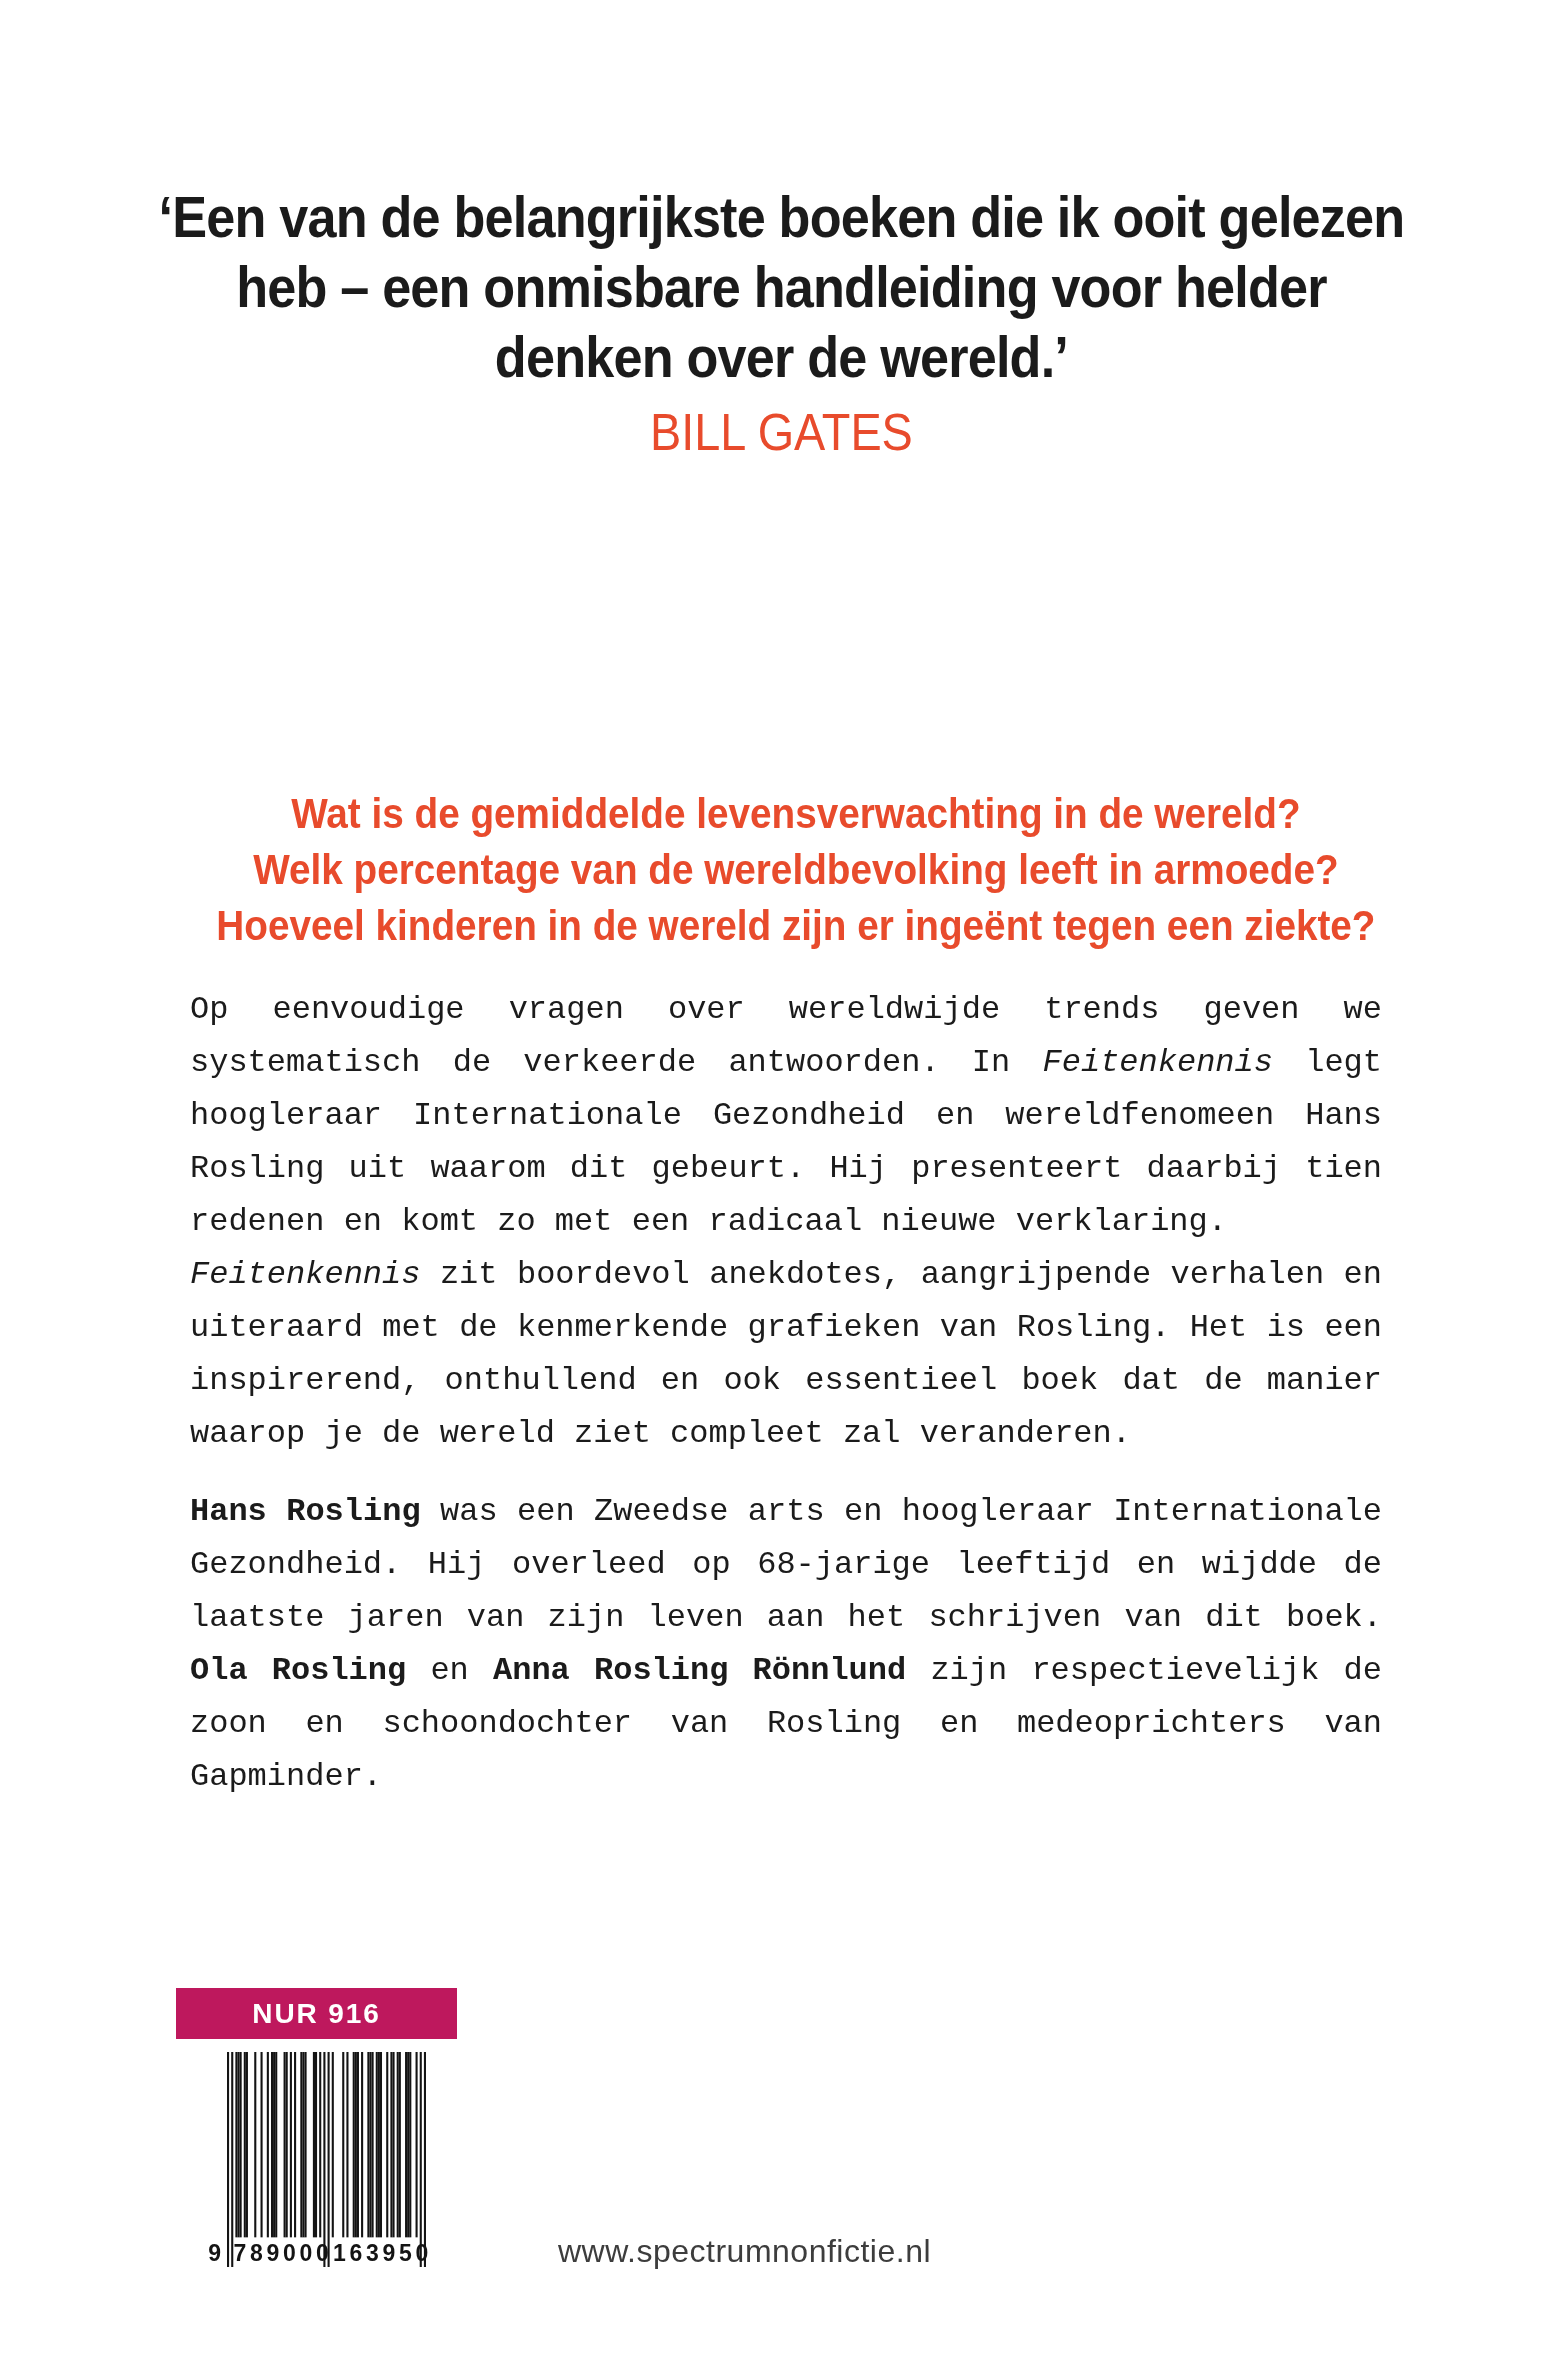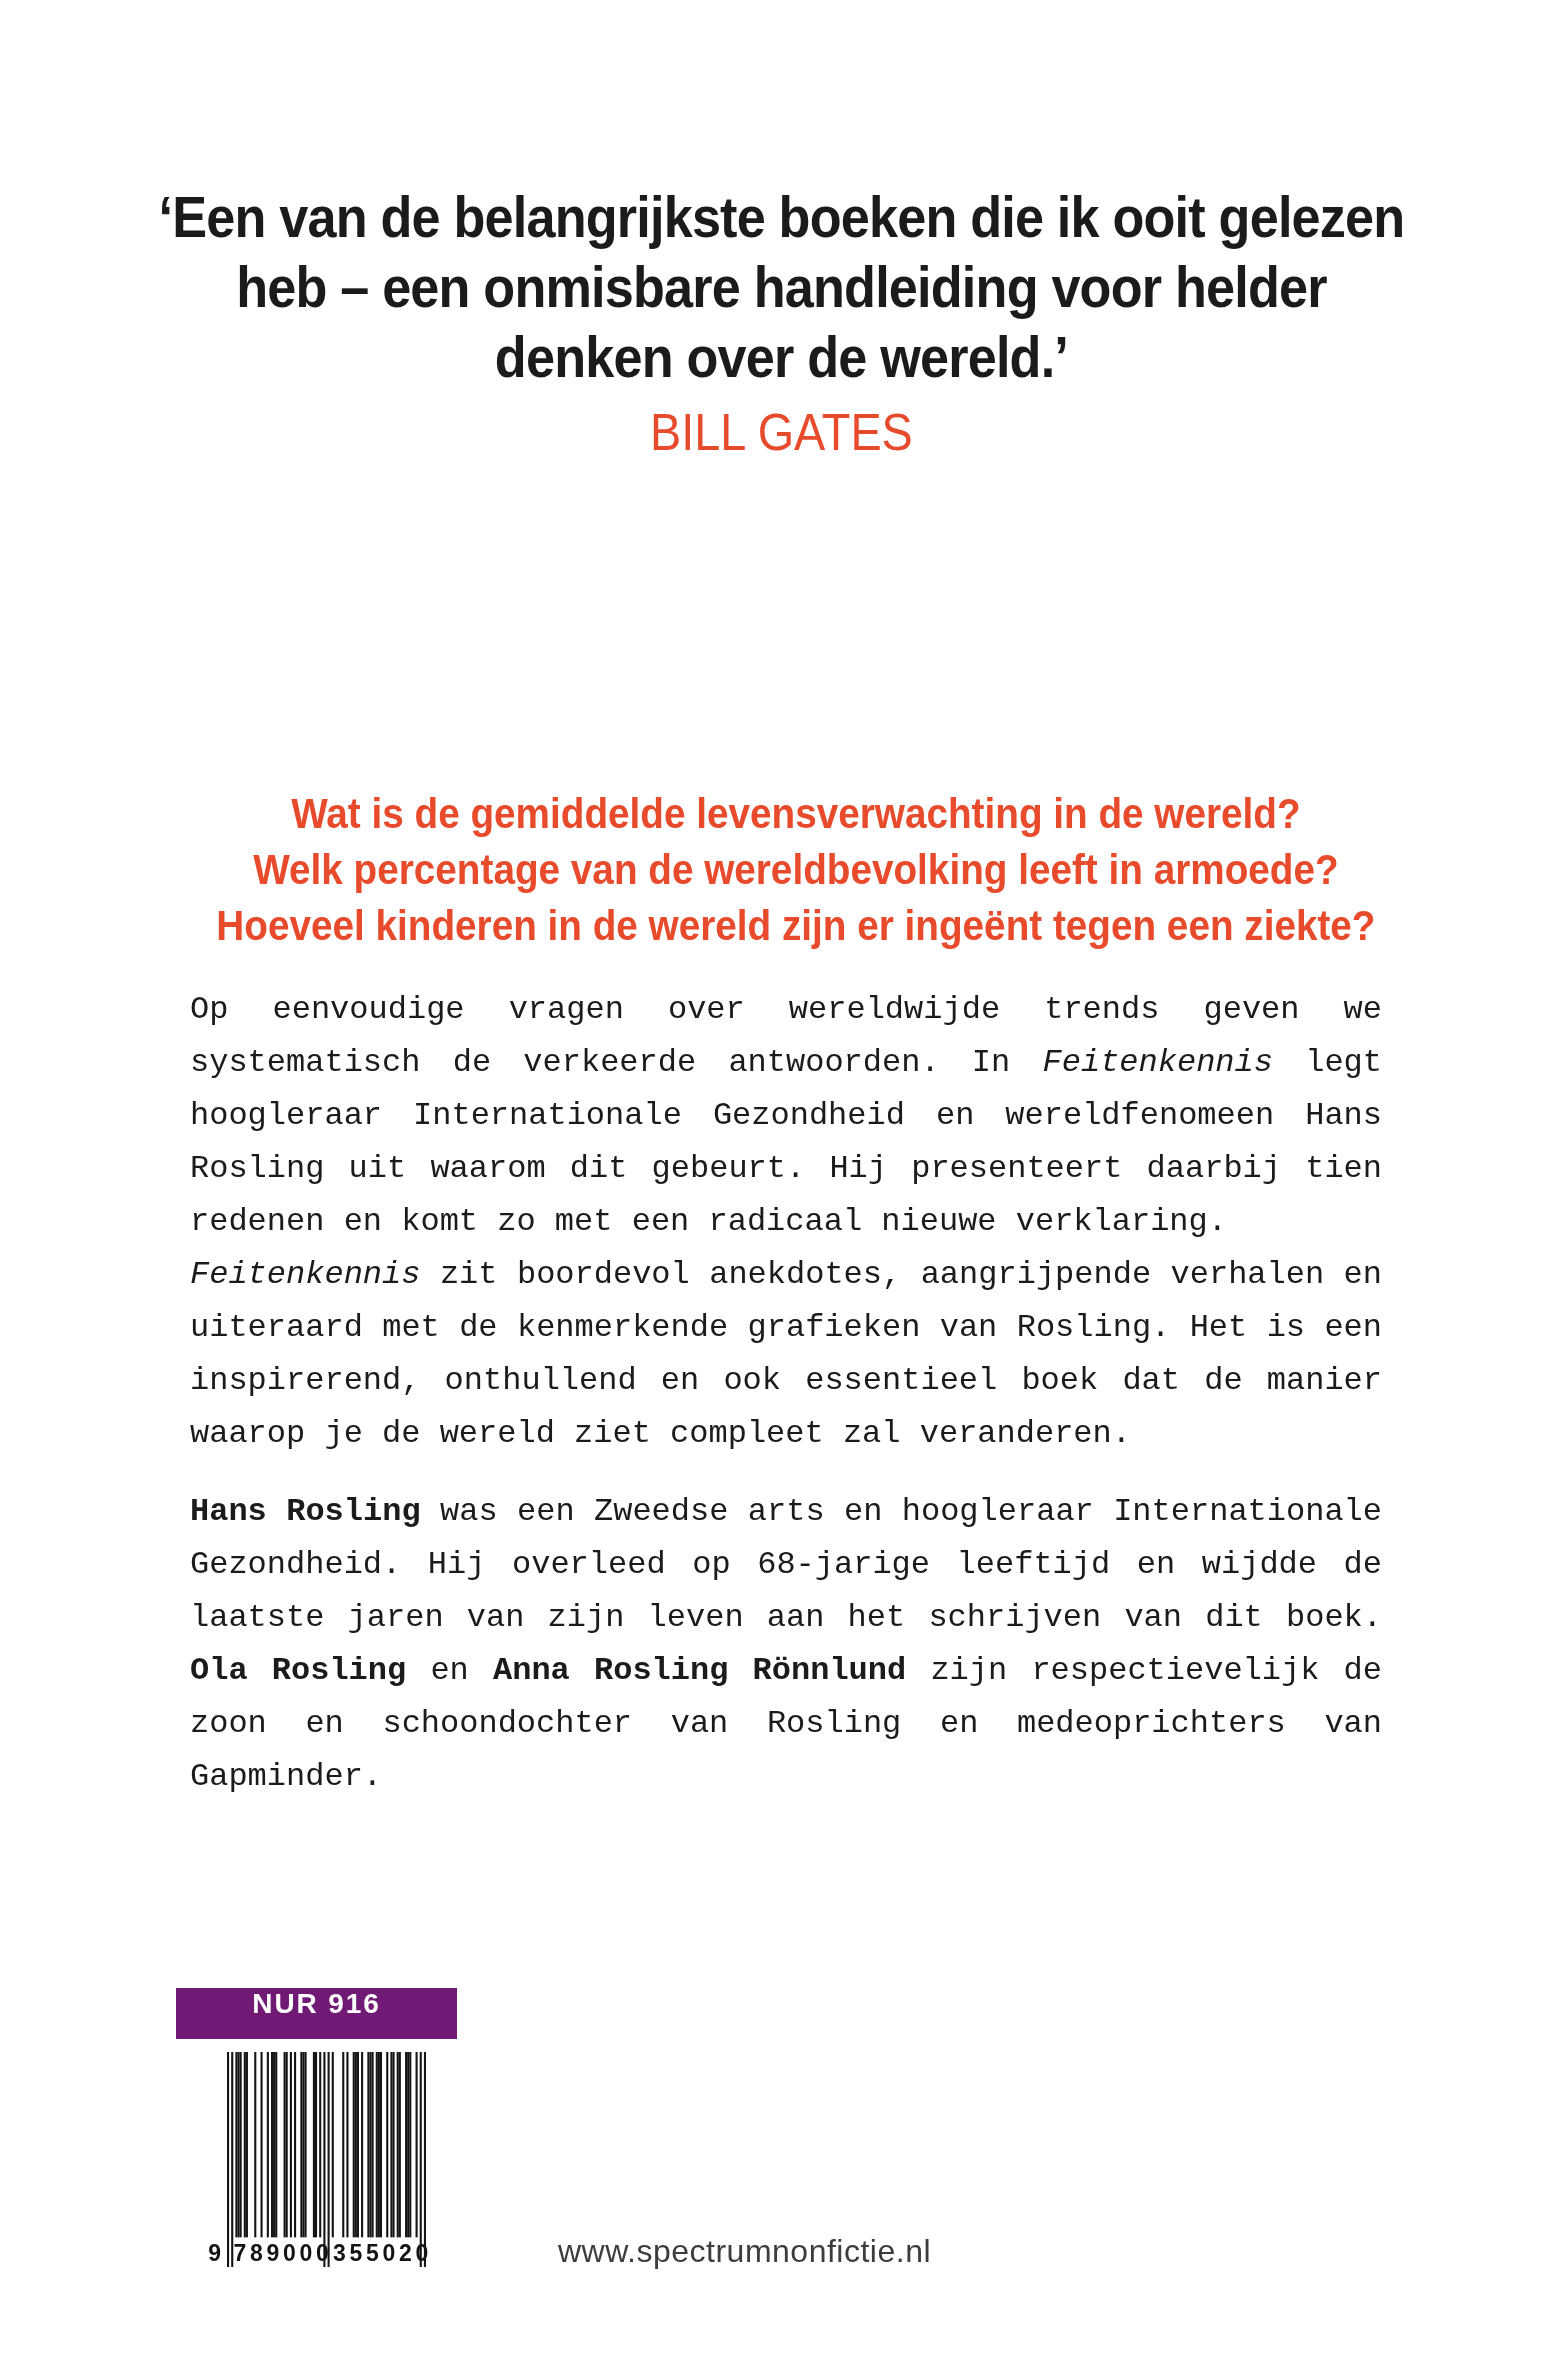--- a/index.html
+++ b/index.html
@@ -58,23 +58,23 @@
     text-align: justify;
   }
   .body-text p { margin: 0; font-family: Liberation Mono, monospace; }
   .body-text .bio { margin-top: 25px; }
   .b { font-weight: 700; }
   .i { font-style: italic; }
   .nur {
     position: absolute;
     left: 176px; top: 1988px;
     width: 281px; height: 51px;
-    background: #701a75;
+    background: #be185d;
     color: #ffffff;
-    display: flex; align-items: flex-start; justify-content: center;
+    display: flex; align-items: center; justify-content: center;
     font-weight: 700;
     font-size: 28px;
     letter-spacing: 1.9px;
   }
   .barcode {
     position: absolute;
     left: 227px; top: 2052px;
     width: 199px; height: 215px;
   }
   .barcode svg { position: absolute; left: 0; top: 0; width: 199px; height: 215px; display: block; }
@@ -176,20 +176,20 @@
         <rect x="85" y="0" width="1" height="100"></rect>
         <rect x="86" y="0" width="1" height="100"></rect>
         <rect x="87" y="0" width="1" height="100"></rect>
         <rect x="90" y="0" width="1" height="100"></rect>
         <rect x="92" y="0" width="1" height="116"></rect>
         <rect x="94" y="0" width="1" height="116"></rect>
       </svg>
     <div class="bc-digits">
       <span class="bc-lead">9</span>
       <span class="bc-g1">789000</span>
-      <span class="bc-g2">355020</span>
+      <span class="bc-g2">163950</span>
     </div>
   </div>
 
   <div class="website">www.spectrumnonfictie.nl</div>
 
 </div>
 
 
 </body></html>

